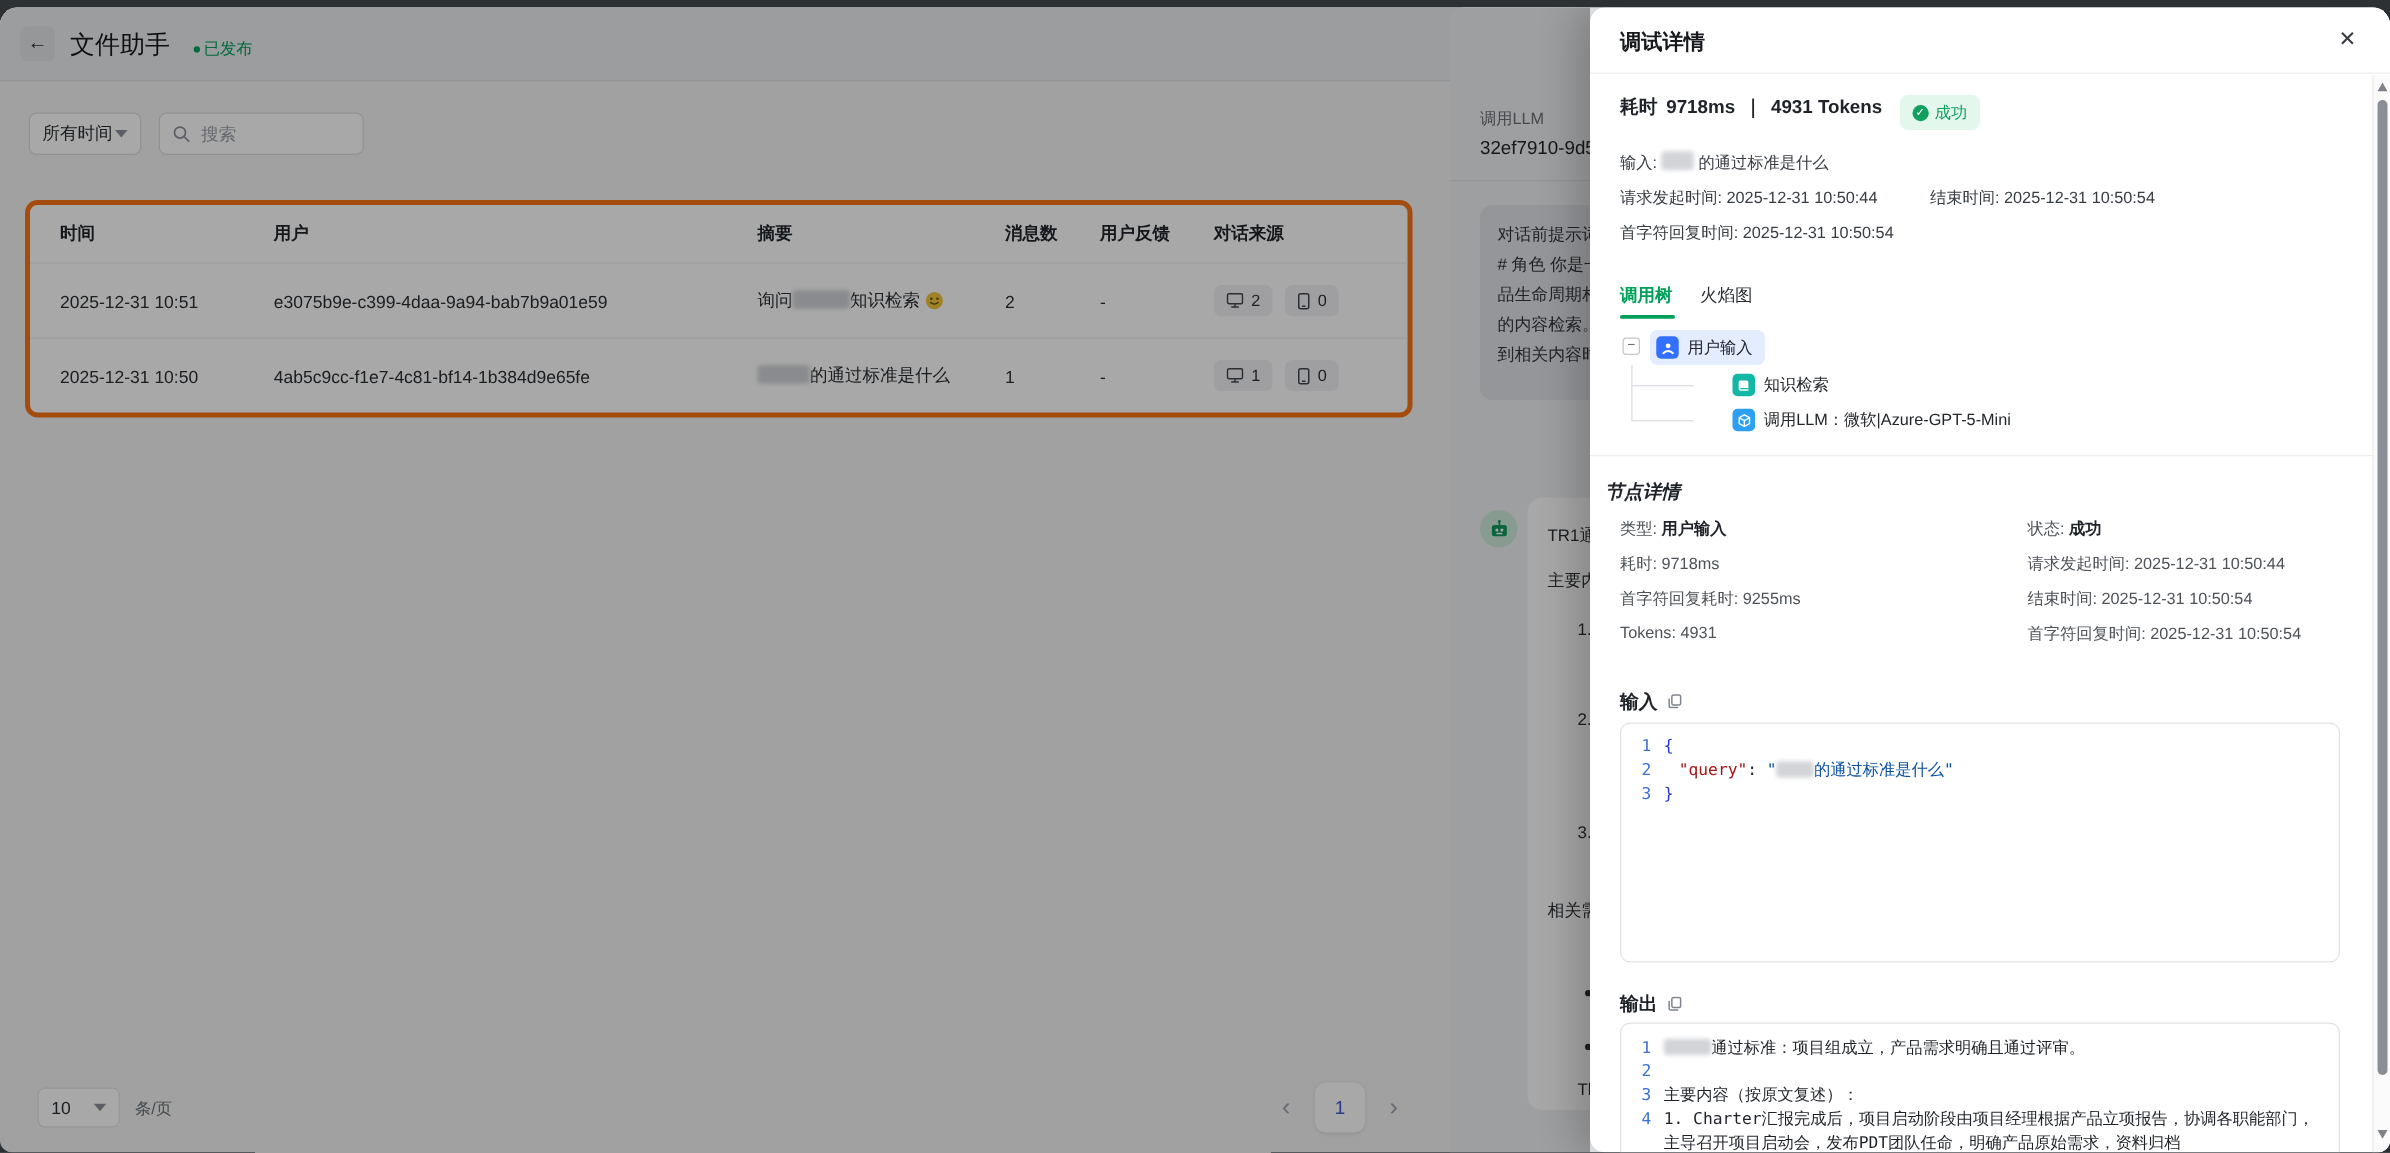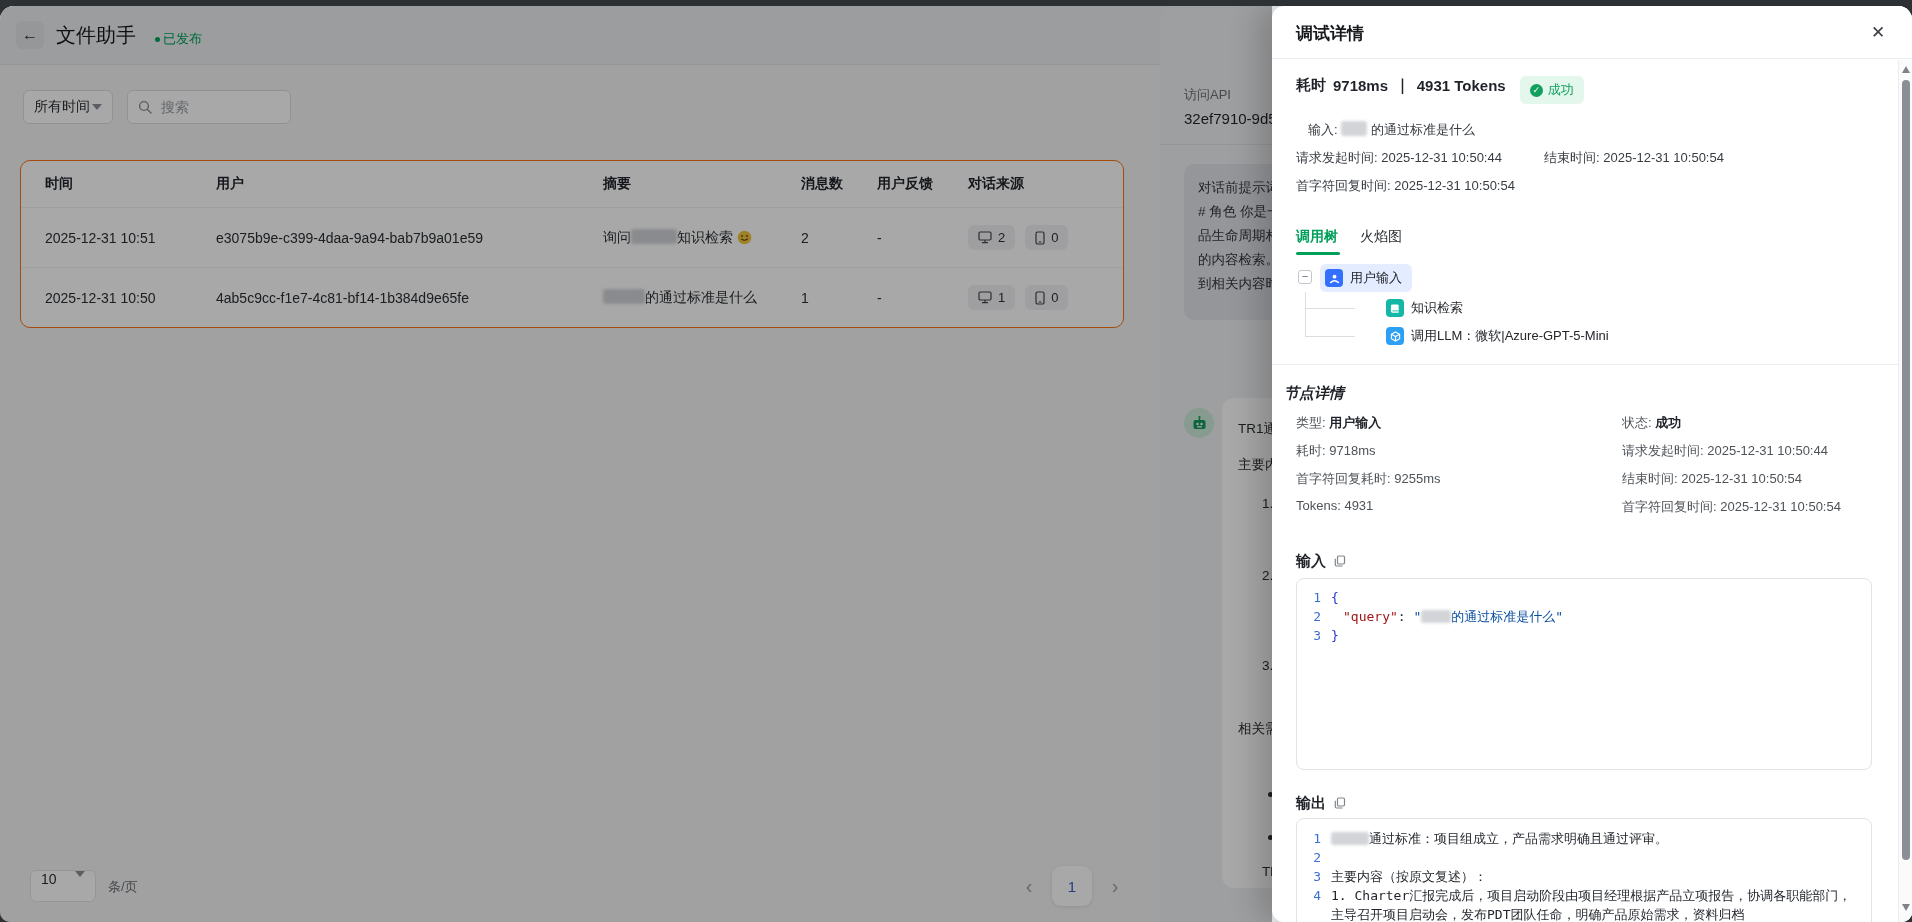--- a/index.html
+++ b/index.html
@@ -14,29 +14,29 @@
   .tabbar{position:absolute;left:812px;top:9px;height:40px;background:#e6e8ea;border-radius:10px;display:flex;align-items:center;padding:0 4px;gap:2px;}
   .tab{padding:7px 15px;font-size:14px;color:#4e5358;border-radius:7px;cursor:pointer;white-space:nowrap;}
   .tab.active{background:#ffffff;color:#009a56;font-weight:600;}
   
   .dd{position:absolute;left:23px;top:84px;width:90px;height:34px;background:#fff;border:1px solid #d9dcdf;border-radius:6px;display:flex;align-items:center;justify-content:space-between;padding:0 10px;box-sizing:border-box;font-size:14px;color:#2b2f33;cursor:pointer;}
   .caret{width:0;height:0;border-left:5px solid transparent;border-right:5px solid transparent;border-top:6px solid #8a9099;}
   .search{position:absolute;left:127px;top:84px;width:164px;height:34px;background:#fff;border:1px solid #d9dcdf;border-radius:6px;display:flex;align-items:center;padding:0 10px;box-sizing:border-box;gap:7px;}
   .search input{border:none;outline:none;width:110px;font-size:14px;color:#2b2f33;background:transparent;font-family:Liberation Sans, sans-serif;}
   .search input::placeholder{color:#9aa0a8;}
   
-  .card{position:absolute;left:20px;top:154px;width:1102px;background:#fff;border:1px solid #f97316;border-radius:10px;overflow:hidden;}
+  .card{position:absolute;left:20px;top:154px;width:1102px;background:#fff;border:4px solid #f97316;border-radius:10px;overflow:hidden;}
   .trow{display:grid;grid-template-columns:171px 387px 198px 76px 91px auto;padding:0 24px;align-items:center;}
   .thead{height:46px;font-size:14px;font-weight:700;color:#1f2329;}
   .tr{height:59px;border-top:1px solid #eef0f2;font-size:14px;color:#2b2f33;cursor:pointer;}
   .src-badges{display:flex;gap:10px;}
   .src-pill{display:flex;align-items:center;gap:6px;background:#f1f2f4;border-radius:6px;padding:5px 10px;font-size:13px;color:#2b2f33;}
   .redact{display:inline-block;height:15px;border-radius:3px;background:#d2d4d8;filter:blur(1.5px);vertical-align:-2px;}
   
-  .psize{position:absolute;left:30px;top:864px;width:66px;height:32px;background:#fff;border:1px solid #e2e4e7;border-radius:6px;display:flex;align-items:flex-start;justify-content:space-between;padding:0 10px;box-sizing:border-box;font-size:14px;color:#2b2f33;cursor:pointer;}
+  .psize{position:absolute;left:30px;top:864px;width:66px;height:32px;background:#fff;border:1px solid #e2e4e7;border-radius:6px;display:flex;align-items:center;justify-content:space-between;padding:0 10px;box-sizing:border-box;font-size:14px;color:#2b2f33;cursor:pointer;}
   .punit{position:absolute;left:108px;top:872px;font-size:13px;color:#6b7075;}
   .pchev{position:absolute;top:864px;width:30px;height:32px;display:flex;align-items:center;justify-content:center;color:#9aa0a6;font-size:20px;cursor:pointer;}
   .pnum{position:absolute;left:1052px;top:860px;width:40px;height:40px;background:#fff;border-radius:9px;box-shadow:0 1px 4px rgba(0,0,0,.10);display:flex;align-items:center;justify-content:center;font-size:15px;color:#3a5bcc;cursor:pointer;}
   
   .conv{position:absolute;left:1160px;top:0;width:752px;bottom:0;background:#f0f1f3;border-radius:12px 0 0 0;}
   .conv .lbl{position:absolute;left:24px;top:80px;font-size:13px;color:#6b7075;}
   .conv .cid{position:absolute;left:24px;top:104px;font-size:15px;color:#1f2329;white-space:nowrap;}
   .conv .div1{position:absolute;left:0;right:0;top:138px;height:1px;background:#e1e3e6;}
   .pbubble{position:absolute;left:24px;top:158px;width:360px;height:156px;background:#e2e4e8;border-radius:10px;padding:12px 14px;box-sizing:border-box;font-size:13.5px;color:#33373c;line-height:24px;white-space:nowrap;overflow:hidden;}
   .robot{position:absolute;left:24px;top:402px;width:30px;height:30px;border-radius:50%;background:#cdebdb;display:flex;align-items:center;justify-content:center;}
@@ -187,21 +187,21 @@
   <div class="psize">
         <span>10</span>
         <span class="caret"></span>
       </div>
   <div class="punit">条/页</div>
   <div class="pchev" style="left:1014px;">‹</div>
   <div class="pnum">1</div>
   <div class="pchev" style="left:1100px;">›</div>
 
   <div class="conv">
-    <div class="lbl">访问API</div>
+    <div class="lbl">调用LLM</div>
     <div class="cid">32ef7910-9d56</div>
     <div class="div1"></div>
     <div class="pbubble">
       <div>对话前提示词，</div>
       <div># 角色 你是一</div>
       <div>品生命周期相</div>
       <div>的内容检索。</div>
       <div>到相关内容时</div>
     </div>
     <div class="robot">
@@ -241,21 +241,21 @@
         <span>9718ms</span>
         <span>｜</span>
         <span>4931 Tokens</span>
       </div>
       <div class="okbadge">
         <span class="okcheck">✓</span>
         <span>成功</span>
       </div>
     </div>
 
-    <div class="meta" style="left:24px;top:115px;margin-left:12px;">
+    <div class="meta" style="left:24px;top:115px;">
       <span>输入:</span>
       <span class="redact" style="width:26px;"></span>
       <span>的通过标准是什么</span>
     </div>
     <div class="meta" style="left:24px;top:143px;">请求发起时间: 2025-12-31 10:50:44</div>
     <div class="meta" style="left:272px;top:143px;">结束时间: 2025-12-31 10:50:54</div>
     <div class="meta" style="left:24px;top:171px;">首字符回复时间: 2025-12-31 10:50:54</div>
 
     <div class="vtabs">
       <span class="vtab-active">调用树</span>

